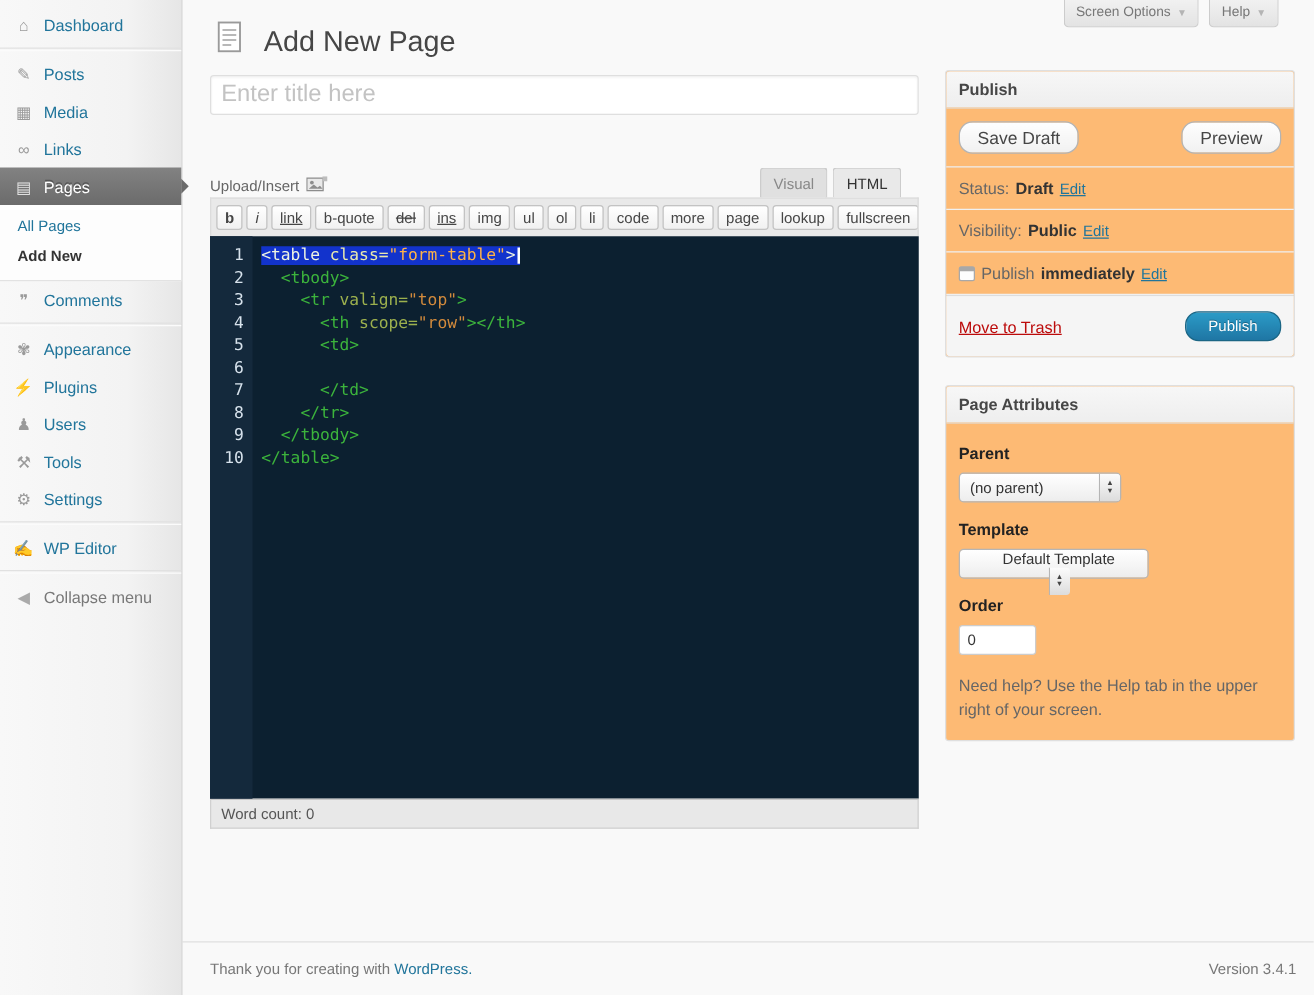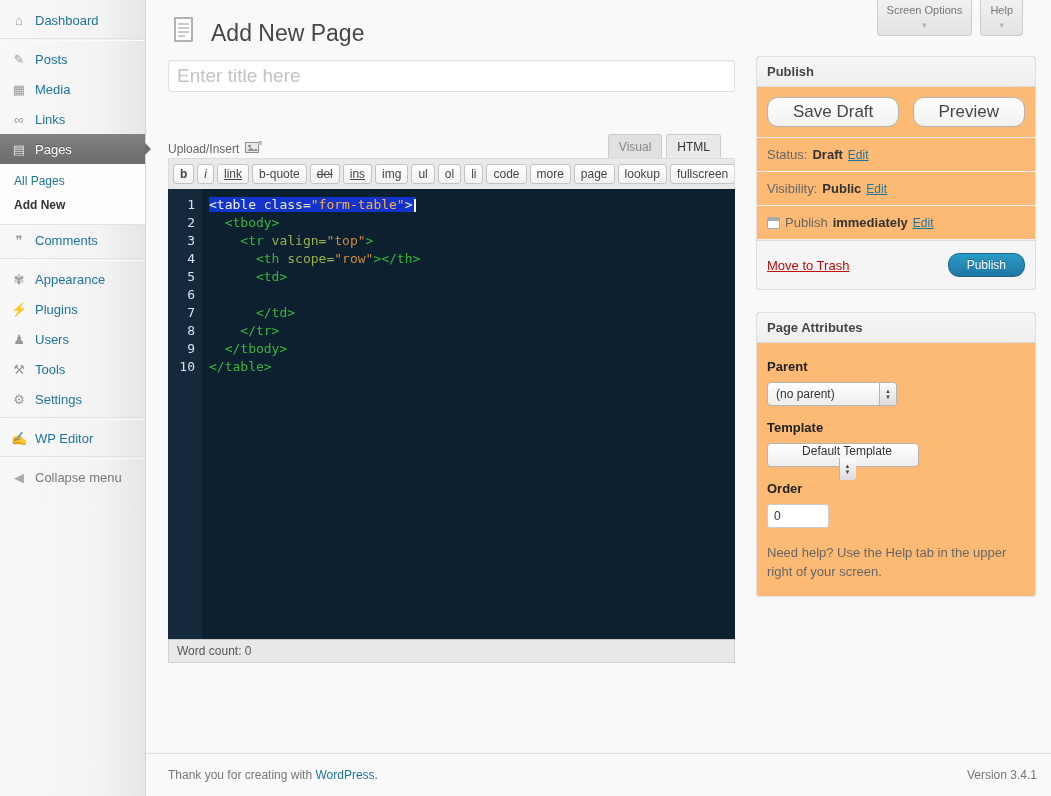--- a/index.html
+++ b/index.html
@@ -36,21 +36,20 @@
   .menu-item.muted .mi-icon { color:#aaa; }
 
   
   #screen-meta-links { position:absolute; top:0; right:28px; display:flex; gap:8px; z-index:3; }
   .meta-btn {
     display:flex; align-items:center; gap:5px;
     background: linear-gradient(to bottom,#f1f1f1,#e3e3e3);
     border:1px solid #ccc; border-top:none; border-radius:0 0 4px 4px;
     padding:4px 9px 5px; font-size:11px; color:#777; cursor:pointer;
     font-family:"Liberation Sans",sans-serif;
-    flex-direction:column;
   }
   .meta-caret { font-size:8px; color:#b4b4b4; }
 
   
   #main-col { position:absolute; left:168px; top:0; width:567px; }
   .page-header { display:flex; align-items:center; gap:11px; margin-top:16px; height:34px; }
   #page-title { font-size:23px; font-weight:normal; color:#464646; }
   #title-input {
     display:block; margin-top:10px; width:567px; height:32px;
     border:1px solid #dfdfdf; border-radius:3px; background:#fff;
@@ -109,22 +108,22 @@
   #side-column { position:absolute; left:756px; top:56px; width:280px; }
   .postbox { background:#fdba74; border:1px solid #dfdfdf; border-radius:3px; margin-bottom:22px; }
   .postbox-header {
     padding:7px 10px; font-size:13px; font-weight:bold; color:#464646;
     background: linear-gradient(to bottom,#f7f7f7,#eeeeee);
     border-bottom:1px solid #dfdfdf; border-radius:3px 3px 0 0; cursor:pointer;
   }
   .minor-actions { padding:10px; display:flex; justify-content:space-between; border-bottom:1px solid #eee; }
   .button-secondary {
     background: linear-gradient(to bottom,#fefefe,#f1f1f1);
-    border:1px solid #b4b4b4; border-radius:11px; padding:4px 25px;
-    font-size:17px; color:#464646; cursor:pointer; font-family:"Liberation Sans",sans-serif;
+    border:1px solid #b4b4b4; border-radius:11px; padding:4px 14px;
+    font-size:14px; color:#464646; cursor:pointer; font-family:"Liberation Sans",sans-serif;
   }
   .misc-row { padding:9px 10px; font-size:13px; color:#666; border-bottom:1px solid #f0f0f0; display:flex; align-items:center; gap:5px; }
   .misc-row b { color:#333; }
   .edit-link { color:var(--accent,#21759b); text-decoration:underline; font-size:12px; cursor:pointer; }
   .cal-icon { display:inline-block; width:13px; height:12px; border:1px solid #a8a8a8; border-top:4px solid #a8a8a8; border-radius:2px; background:#fdfdfd; flex:none; }
   .major-actions {
     padding:12px 10px; background:#f5f5f5; border-top:1px solid #ddd;
     display:flex; justify-content:space-between; align-items:center; border-radius:0 0 3px 3px;
   }
   .trash-link { color:var(--link-red,#bc0b0b); text-decoration:underline; font-size:13px; cursor:pointer; }

